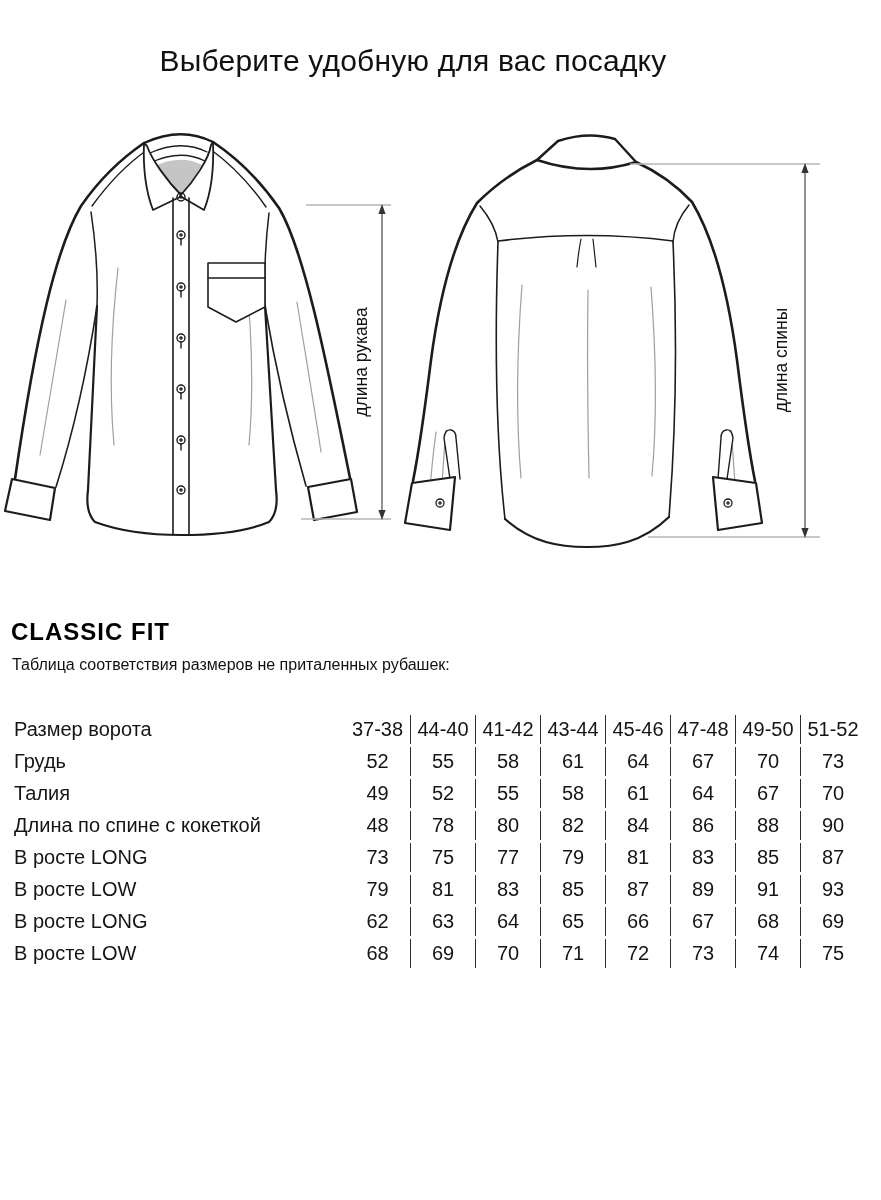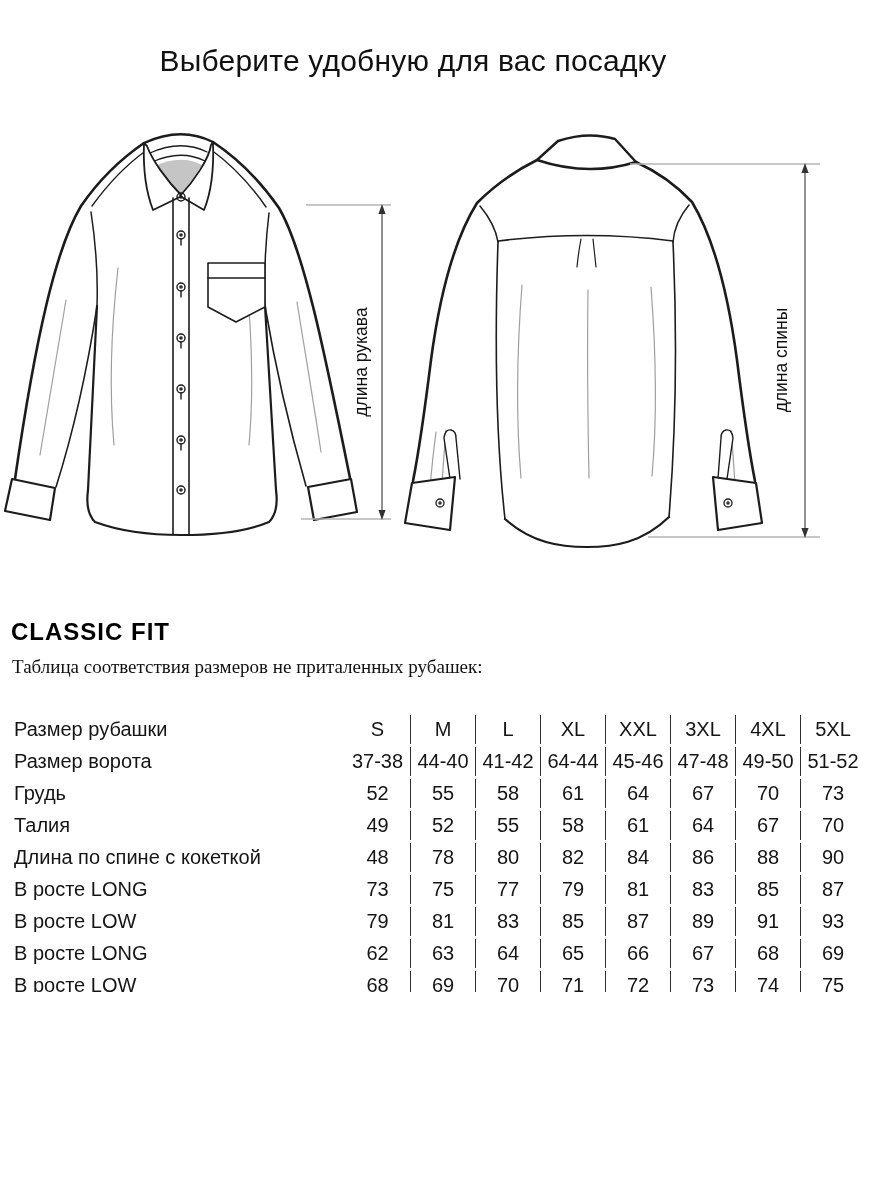--- a/index.html
+++ b/index.html
@@ -3,21 +3,21 @@
 <meta charset="utf-8">
 <style>
   html,body{margin:0;padding:0;background:#fff;}
   #page{position:relative;width:881px;height:992px;background:#fff;overflow:hidden;
         font-family:"Liberation Sans","DejaVu Sans",sans-serif;color:#1a1a1a;}
   .title{position:absolute;top:44px;left:0;width:826px;text-align:center;
          font-size:30px;font-weight:400;letter-spacing:0.2px;color:#111;}
   #diagrams{position:absolute;left:0;top:120px;width:881px;height:470px;}
   .heading{position:absolute;left:11px;top:618px;font-size:24px;font-weight:800;
            letter-spacing:1px;color:#000000;}
-  .caption{position:absolute;left:12px;top:656px;font-size:19px;color:#111;font-family:Liberation Serif, serif;}
+  .caption{position:absolute;left:12px;top:656px;font-size:16px;color:#111;}
   #table-wrap{position:absolute;left:14px;top:712px;width:853px;}
   table.size{border-collapse:separate;border-spacing:0 3px;width:851px;
              font-size:20px;color:#151515;}
   table.size th{font-weight:400;text-align:left;padding:0;height:29px;
                 vertical-align:middle;white-space:nowrap;}
   table.size td{text-align:center;padding:0;height:29px;vertical-align:middle;}
   table.size td.sep{border-left:1px solid #2e2e2e;}
 </style>
 </head>
 <body>
@@ -164,36 +164,25 @@
           <col style="width:65px">
           <col style="width:65px">
           <col style="width:65px">
         <col style="width:65px">
           <col style="width:65px">
           <col style="width:65px">
           <col style="width:65px">
       </colgroup>
       <tbody>
           <tr>
-            <th>Размер рубашки</th>
-            <td>S</td>
-            <td class="sep">M</td>
-            <td class="sep">L</td>
-            <td class="sep">XL</td>
-            <td class="sep">XXL</td>
-            <td class="sep">3XL</td>
-            <td class="sep">4XL</td>
-            <td class="sep">5XL</td>
-          </tr>
-          <tr>
             <th>Размер ворота</th>
             <td>37-38</td>
             <td class="sep">44-40</td>
             <td class="sep">41-42</td>
-            <td class="sep">64-44</td>
+            <td class="sep">43-44</td>
             <td class="sep">45-46</td>
             <td class="sep">47-48</td>
             <td class="sep">49-50</td>
             <td class="sep">51-52</td>
           </tr>
           <tr>
             <th>Грудь</th>
             <td>52</td>
             <td class="sep">55</td>
             <td class="sep">58</td>

